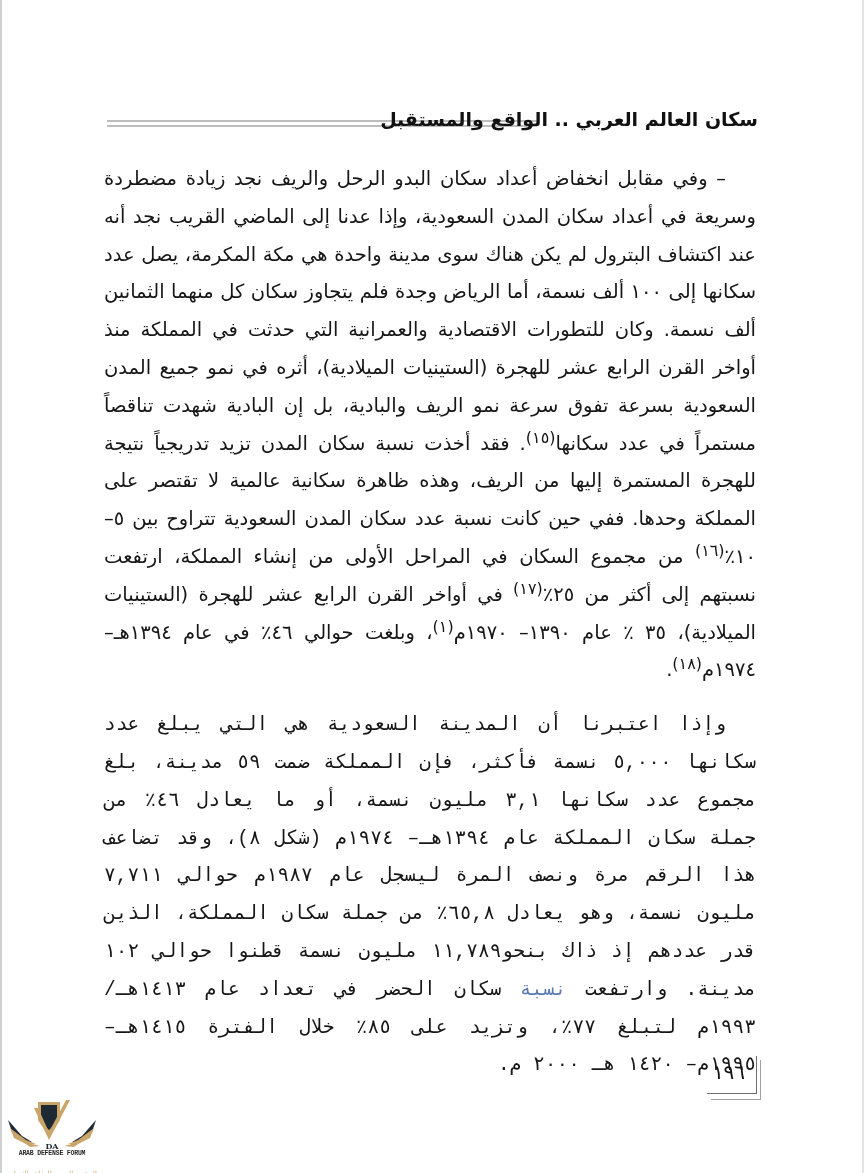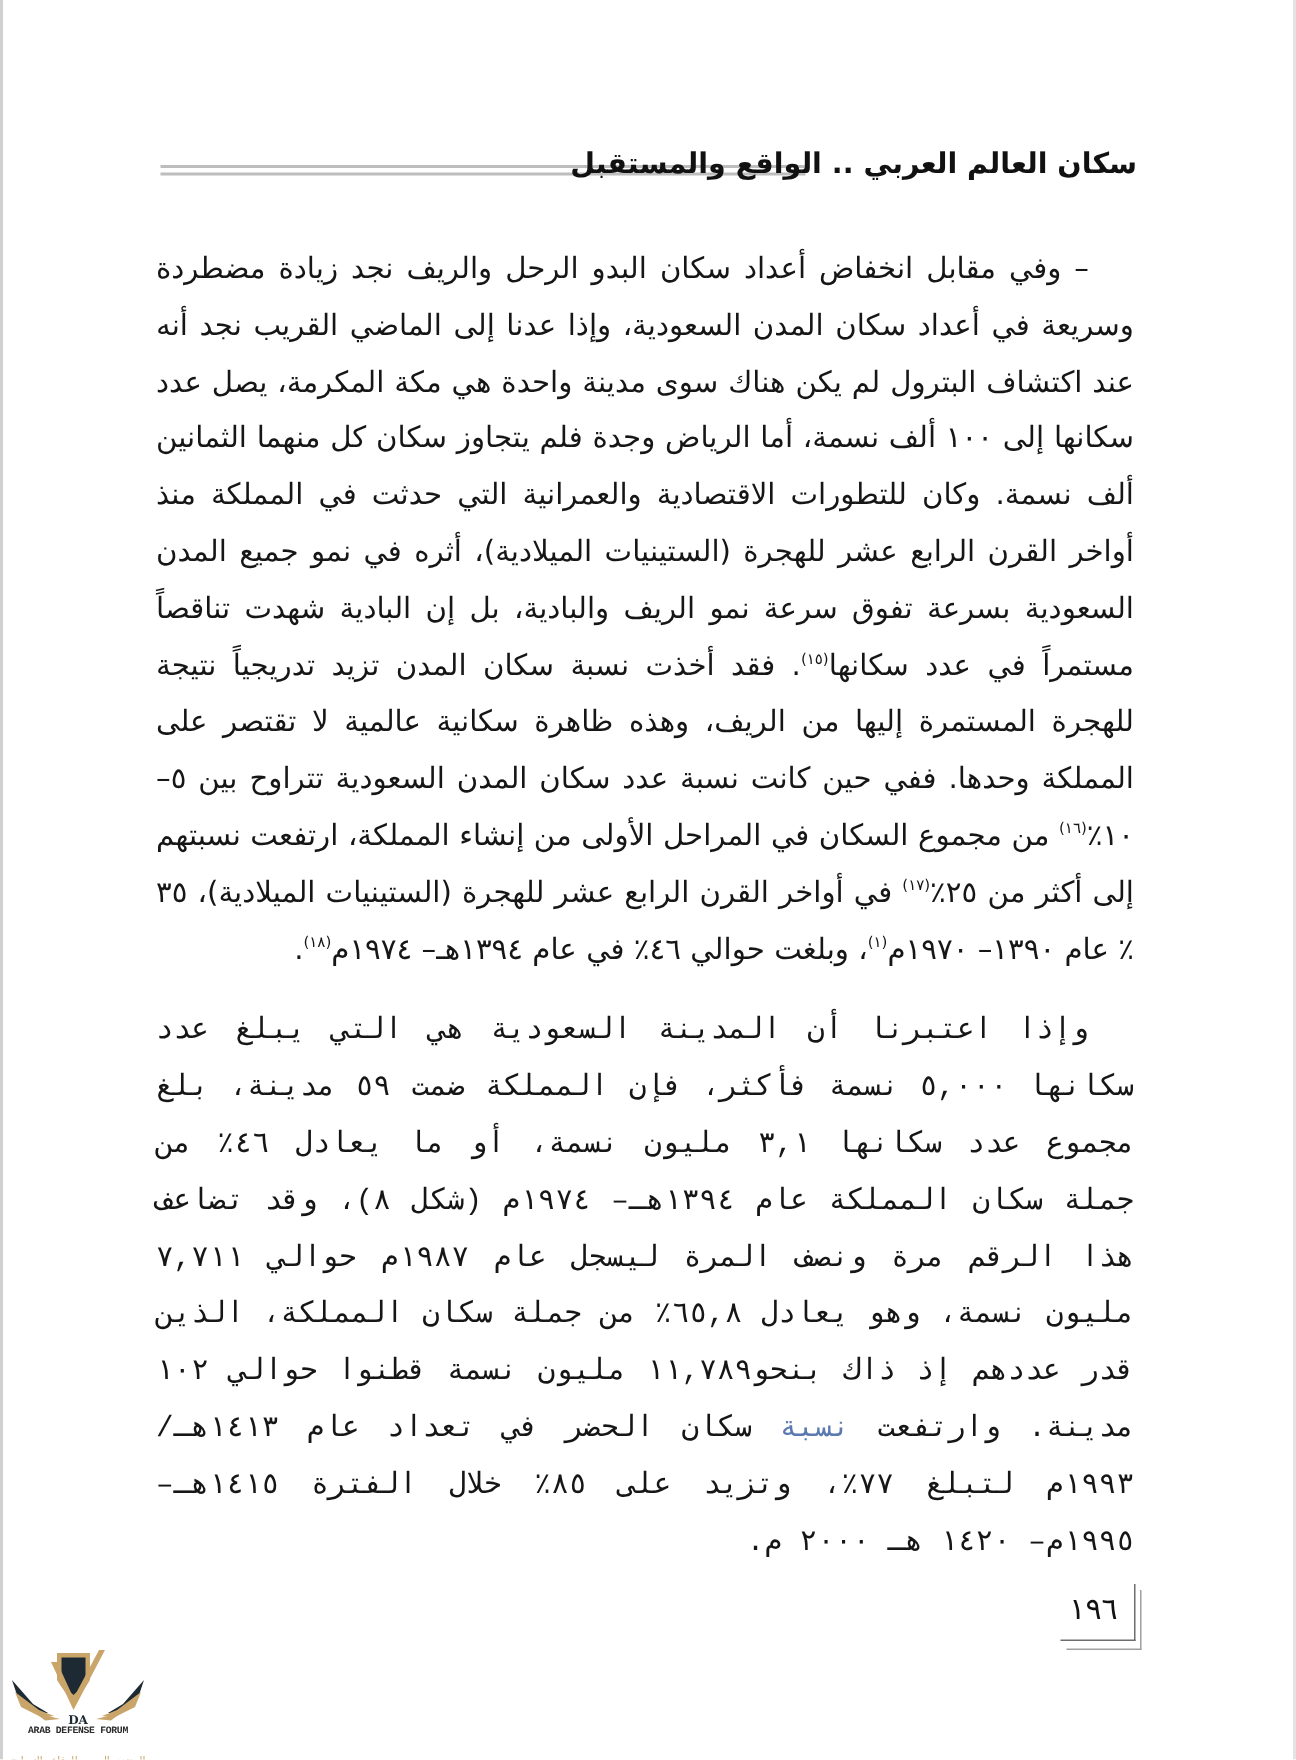--- a/index.html
+++ b/index.html
@@ -2,31 +2,31 @@
 <html><head>
 <meta charset="utf-8">
 <style>
   html, body { margin: 0; padding: 0; }
   body {
     width: 864px; height: 1173px; background: #ffffff; position: relative; overflow: hidden;
     font-family: "DejaVu Sans", sans-serif; color: #1a1a1a;
   }
   .left-edge { position: absolute; left: 0; top: 0; width: 2px; height: 1173px; background: #d0d0d0; }
   .right-edge { position: absolute; right: 0; top: 0; width: 2px; height: 1173px; background: #e4e4e4; }
-  .header { position: absolute; top: 98px; left: 107px; right: 106px; height: 30px; }
+  .header { position: absolute; top: 108px; left: 107px; right: 106px; height: 30px; }
   .header-rule { position: absolute; left: 0; top: 12px; width: 430px; height: 7px;
     border-top: 2px solid #bdbdbd; border-bottom: 2px solid #bdbdbd; box-sizing: border-box; }
   .header-title { position: absolute; right: 0; top: 0; direction: rtl; font-family: "DejaVu Sans", sans-serif;
     font-weight: bold; font-size: 19px; color: #111; white-space: nowrap; letter-spacing: -0.5px; }
   .body-text { position: absolute; top: 160px; left: 104px; width: 652px; direction: rtl; text-align: justify;
     font-family: "DejaVu Sans", sans-serif; font-size: 19.5px; line-height: 37.8px; color: #161616; }
   .body-text p { margin: 0; text-align-last: right; }
   .para2 { margin-top: 18px !important; text-indent: 30px; font-family: Liberation Mono, monospace; }
   .para1 { text-indent: 30px; }
-  .fn { font-size: 10px; vertical-align: super; line-height: 0; }
+  .fn { font-size: 16px; vertical-align: super; line-height: 0; }
   .hl { color: #5a7ab0; }
   .page-num-box { position: absolute; left: 707px; top: 1056px; width: 52px; height: 40px; }
   .page-num-box .frame1 { position: absolute; left: 0; top: 0; width: 50px; height: 38px;
     border-right: 1.5px solid #6d6d6d; border-bottom: 1.5px solid #6d6d6d; box-sizing: border-box; }
   .page-num-box .frame2 { position: absolute; left: 4px; top: 4px; width: 50px; height: 40px;
     border-right: 1.5px solid #a0a0a0; border-bottom: 1.5px solid #a0a0a0; box-sizing: border-box; }
   .page-num { position: absolute; left: 0; top: 4px; width: 44px; text-align: center; direction: rtl;
     font-family: "DejaVu Serif", serif; font-size: 20px; color: #111; }
   .watermark { position: absolute; left: 2px; top: 1098px; width: 100px; height: 75px; }
   .wm-label-en { position: absolute; left: 0; top: 52px; width: 100px; text-align: center;

